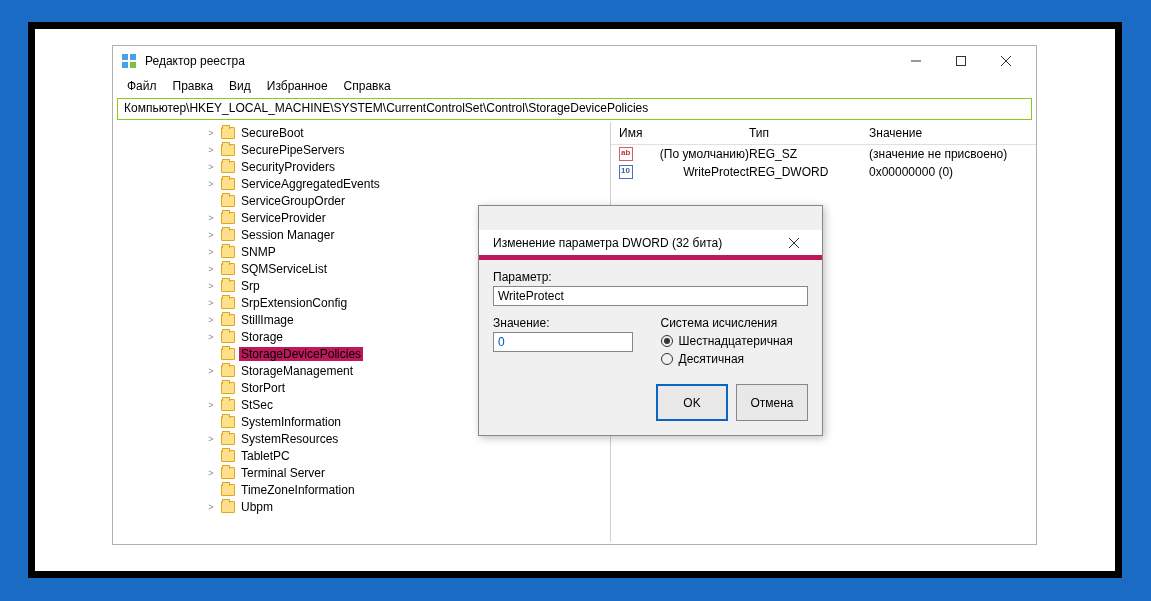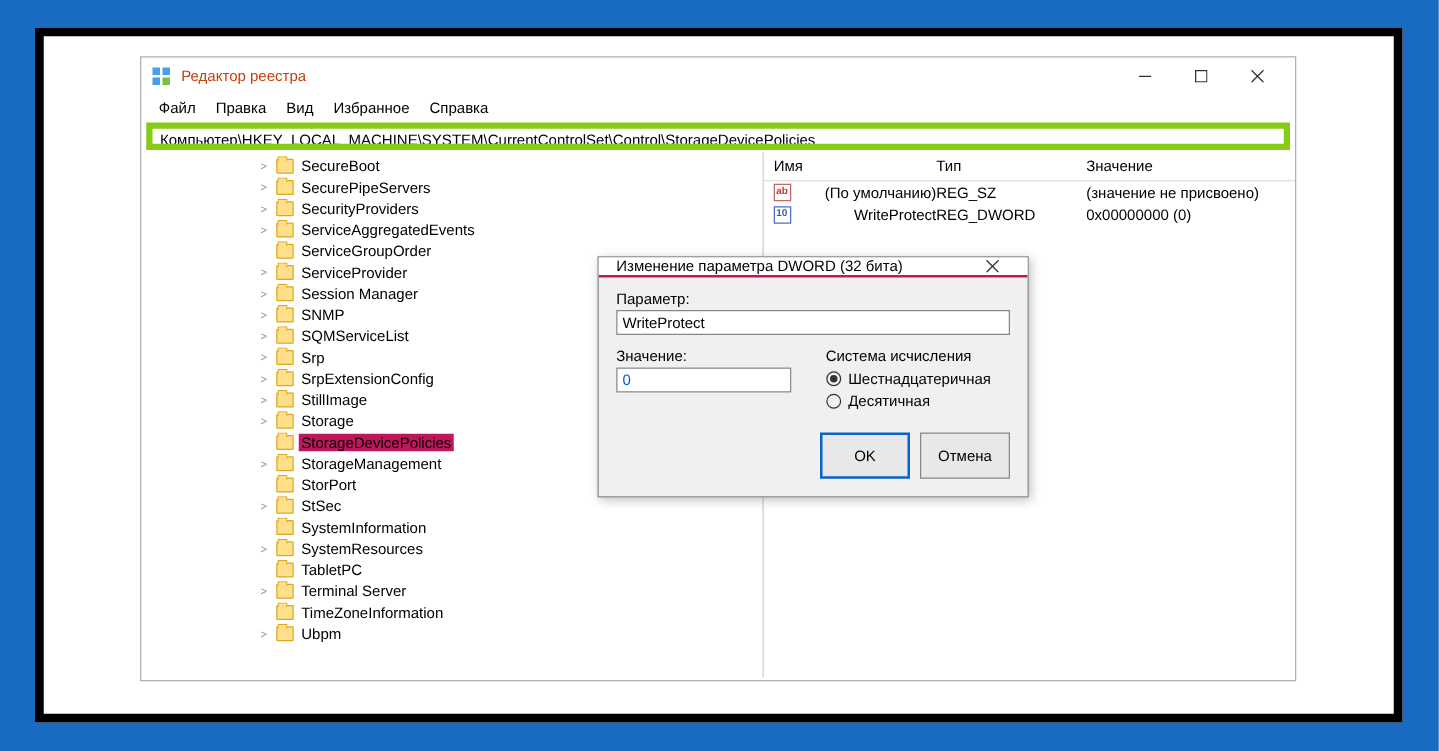--- a/index.html
+++ b/index.html
@@ -1,26 +1,26 @@
 <!DOCTYPE html>
 <html><head>
 <meta charset="utf-8">
 <style>
   * { box-sizing: border-box; font-family: "Segoe UI", Tahoma, sans-serif; font-size: 12px; }
   body { margin: 0; background: #1a6bc4; width: 1151px; height: 601px; overflow: hidden; position: relative; }
   .outer-frame { position: absolute; left: 28px; top: 22px; width: 1094px; height: 556px; background: #fff; border: 7px solid #000; }
   .window { position: absolute; left: 112px; top: 45px; width: 925px; height: 500px; background: #fff; border: 1px solid #b0b0b0; }
   .titlebar { height: 30px; display: flex; align-items: center; padding: 0 8px; }
   .titlebar .app-icon { width: 16px; height: 16px; margin-right: 8px; }
-  .titlebar .title { color: #c2410c; flex: 1; }
+  .titlebar .title { color: #000000; flex: 1; }
   .win-btns { display: flex; }
   .win-btn { width: 45px; height: 28px; display: flex; align-items: center; justify-content: center; color: #555; }
   .menubar { height: 20px; display: flex; align-items: center; padding: 0 8px; gap: 4px; }
   .menubar span { padding: 2px 6px; }
-  .pathbar { height: 22px; border: 5px solid #84cc16; margin: 2px 4px; padding: 2px 6px; white-space: nowrap; overflow: hidden; }
+  .pathbar { height: 22px; border: 1px solid #84cc16; margin: 2px 4px; padding: 2px 6px; white-space: nowrap; overflow: hidden; }
   .content { display: flex; height: calc(100% - 78px); }
   .tree-pane { width: 498px; border-right: 1px solid #d0d0d0; overflow: hidden; padding-top: 2px; }
   .list-pane { flex: 1; overflow: hidden; }
   .list-header { display: flex; padding: 4px 8px; border-bottom: 1px solid #e0e0e0; }
   .list-header span:nth-child(1) { width: 130px; }
   .list-header span:nth-child(2) { width: 120px; }
   .list-header span:nth-child(3) { flex: 1; }
   .list-row { display: flex; padding: 2px 8px; align-items: center; }
   .list-row .col1 { width: 130px; display: flex; align-items: center; gap: 4px; justify-content: space-between; }
   .list-row .col2 { width: 120px; }
@@ -30,21 +30,21 @@
   .reg-sz-icon::after { content: "ab"; color: #c83232; font-size: 8px; position: absolute; top: 0; left: 1px; font-weight: bold; }
   .reg-dw-icon { background: #fff; border: 1px solid #4a6ec8; position: relative; }
   .reg-dw-icon::after { content: "10"; color: #3a5ea0; font-size: 8px; position: absolute; top: 0; left: 1px; font-weight: bold; }
   .tree-row { display: flex; align-items: center; height: 17px; padding-left: 92px; white-space: nowrap; }
   .chev { width: 12px; text-align: center; color: #888; font-size: 9px; user-select: none; }
   .folder-icon { width: 14px; height: 12px; background: #ffe08a; border: 1px solid #dca820; border-radius: 1px; margin: 0 4px; position: relative; }
   .folder-icon::before { content: ""; position: absolute; top: -3px; left: 0; width: 6px; height: 3px; background: #ffe08a; border: 1px solid #dca820; border-bottom: none; border-radius: 1px 1px 0 0; }
   .tree-label { padding: 0 2px; }
   .tree-label.selected { background: #be185d; }
   .dialog { position: absolute; left: 478px; top: 205px; width: 345px; background: #f0f0f0; border: 1px solid #888; box-shadow: 2px 2px 8px rgba(0,0,0,.25); }
-  .dialog .titlebar { background: #fff; height: 16px; justify-content: space-between; border-bottom: 2px solid #be185d;}
+  .dialog .titlebar { background: #fff; height: 30px; justify-content: space-between; border-bottom: 5px solid #be185d; margin-top: 24px;}
   .dialog .dtitle { padding-left: 6px; }
   .dialog .close-btn { width: 40px; height: 28px; display: flex; align-items: center; justify-content: center; }
   .dlg-body { padding: 10px 14px 14px; }
   .dlg-label { margin-bottom: 2px; }
   .dlg-input { width: 100%; height: 20px; border: 1px solid #828790; background: #fff; padding: 1px 4px; margin-bottom: 10px; }
   .dlg-row2 { display: flex; gap: 20px; }
   .dlg-col { flex: 1; }
   .dlg-input.small { width: 140px; color: #0055cc; }
   .fieldset { position: relative; }
   .fieldset .legend { position: relative; top: 0; }

